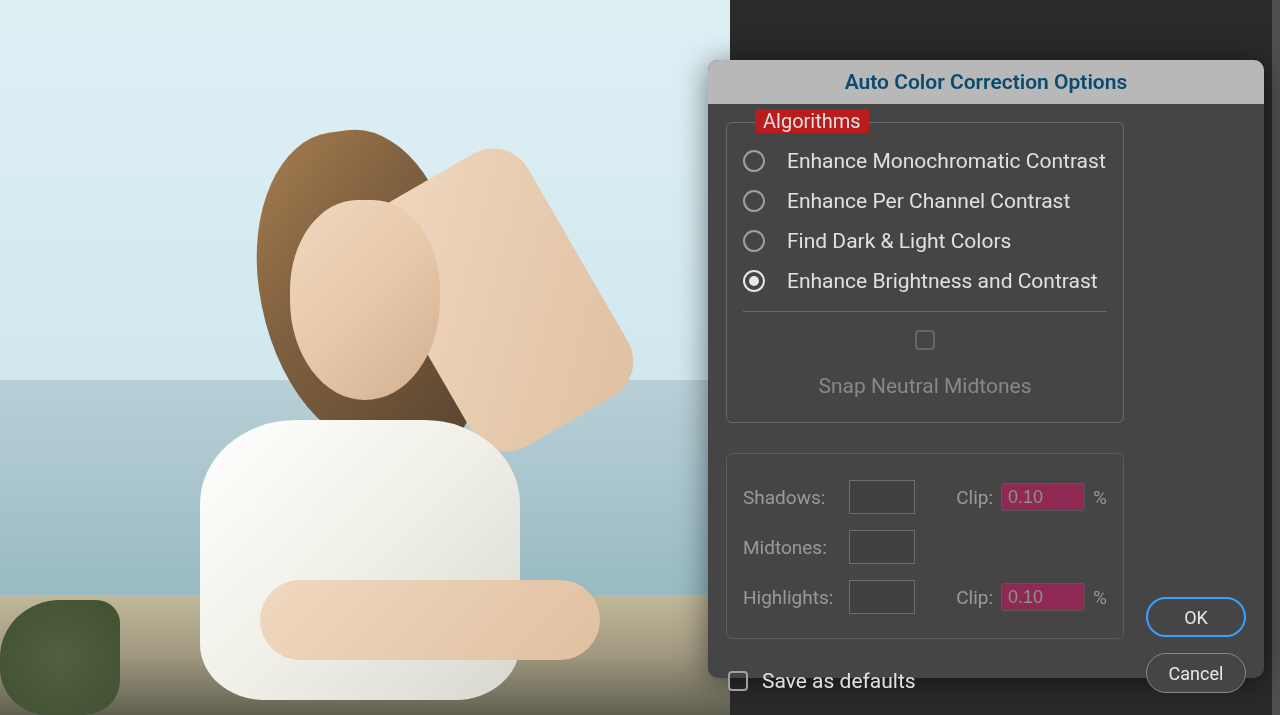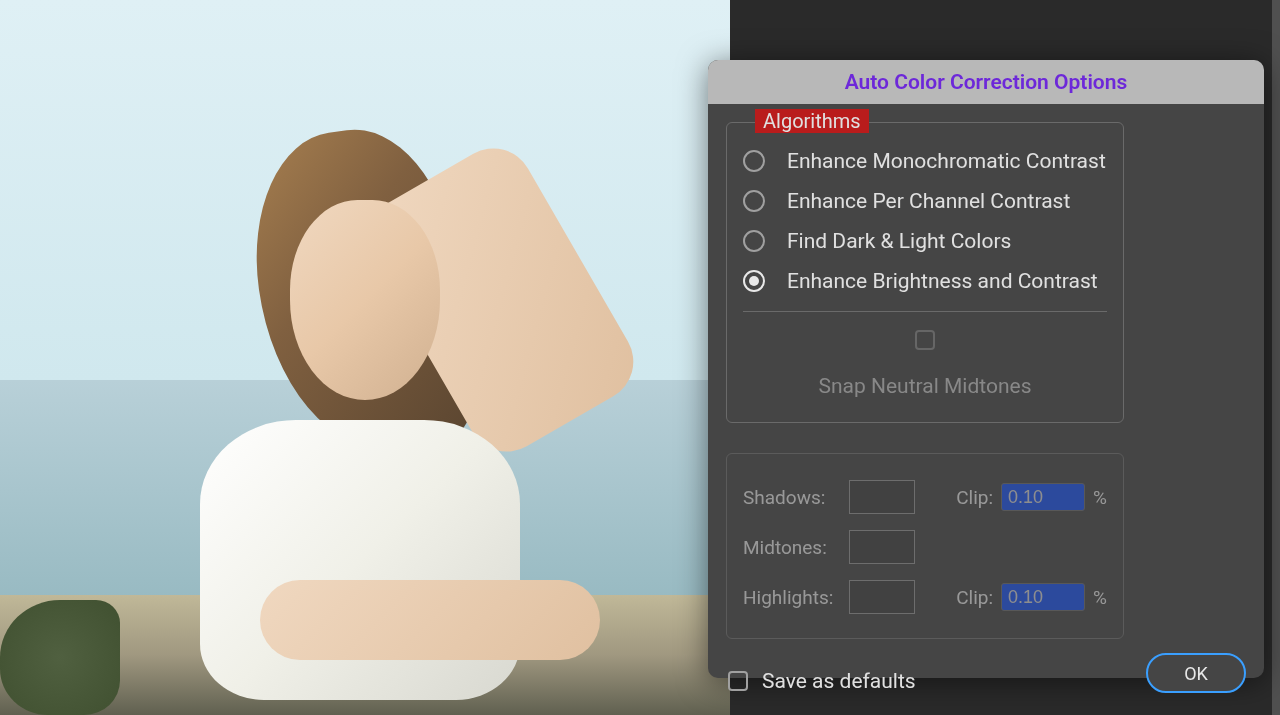--- a/index.html
+++ b/index.html
@@ -109,21 +109,21 @@
     }
     .dialog-title {
       height: 44px;
       background: #b8b8b8;
       border-radius: 10px 10px 0 0;
       display: flex;
       align-items: center;
       justify-content: center;
       font-size: 21px;
       font-weight: 600;
-      color: #6d28d9;
+      color: #0c4a6e;
     }
     .dialog-body {
       padding: 18px 18px 18px 18px;
       display: flex;
       gap: 22px;
     }
     .dialog-main {
       flex: 1;
     }
     .dialog-buttons {
@@ -247,21 +247,21 @@
       background: #404040;
     }
     .clip-label {
       margin-left: auto;
       font-size: 19px;
       color: #d0d0d0;
     }
     .clip-input {
       width: 84px;
       height: 28px;
-      background: #1d4ed8;
+      background: #be185d;
       border: 1px solid #666;
       color: #c0c0c0;
       font-size: 18px;
       padding: 0 6px;
       border-radius: 3px;
     }
     .percent {
       font-size: 19px;
       color: #d0d0d0;
     }
@@ -365,15 +365,16 @@
 
       <div class="save-defaults">
         <div class="save-checkbox"></div>
         <span class="save-label">Save as defaults</span>
       </div>
 
     </div>
 
     <div class="dialog-buttons">
       <div class="btn btn-primary">OK</div>
+      <div class="btn">Cancel</div>
     </div>
   </div>
 </div>
 
 </body></html>

